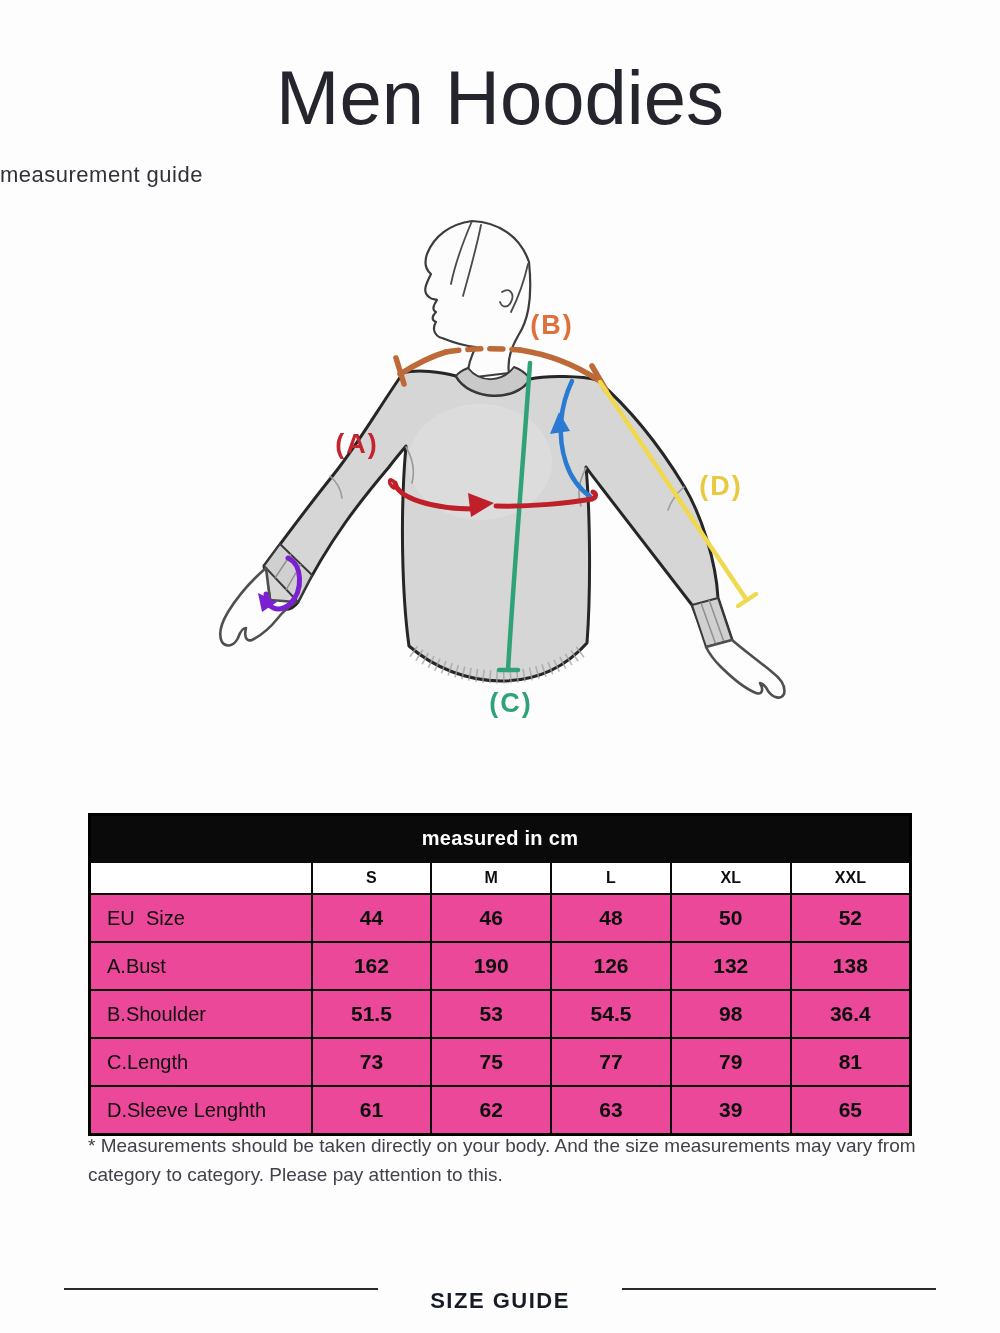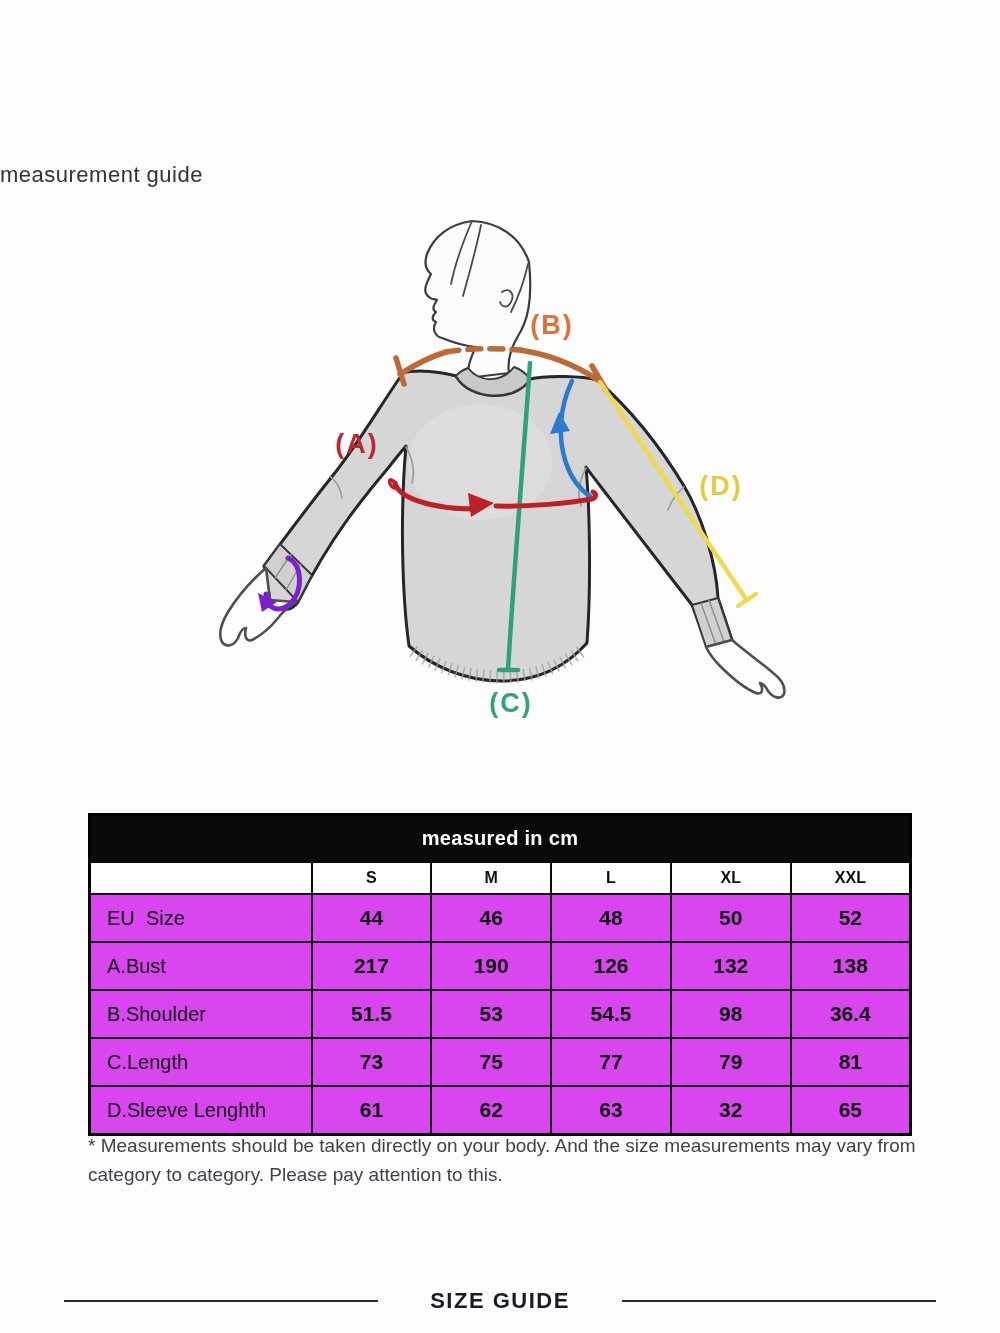--- a/index.html
+++ b/index.html
@@ -20,36 +20,37 @@
   .meas{fill:none;stroke-linecap:round;stroke-linejoin:round;}
 
   .diag-label{font-family:"Liberation Sans",sans-serif;font-size:27px;font-weight:700;letter-spacing:2px;}
 
   
   .size-table{position:absolute;left:88px;top:813px;width:824px;border-collapse:collapse;
               table-layout:fixed;background:#fff;border:3px solid #000;color:#0d0d0d;}
   .size-table th,.size-table td{border:2px solid #0a0a0a;padding:0;}
   .size-table .title-cell{background:#0a0a0a;color:#ffffff;height:45px;font-size:20px;font-weight:700;text-align:center;letter-spacing:.3px;}
   .size-table thead .size-head th{height:30px;font-size:16px;font-weight:700;text-align:center;background:#fff;}
-  .size-table tbody td{height:46px;font-size:21px;font-weight:700;text-align:center;background:#d946ef;}
+  .size-table tbody td{height:46px;font-size:21px;font-weight:700;text-align:center;background:#ec4899;}
   .size-table td.row-label{ text-align:left;padding-left:16px;font-size:20px;font-weight:500;white-space:pre;}
   .col-label{width:222px;}
 
   .footnote{position:absolute;left:88px;top:1132px;width:860px;font-size:19px;line-height:1.5;
             color:#41414c;font-weight:400;}
 
-  .footer{position:absolute;left:64px;right:64px;top:1288px;display:flex;align-items:center;gap:52px;}
+  .footer{position:absolute;left:64px;right:64px;top:1288px;display:flex;gap:52px;}
   .footer .rule{flex:1;border-top:2px solid #2b2b2b;height:0;}
   .footer .footer-text{font-size:22px;font-weight:700;letter-spacing:1.5px;color:#161c26;white-space:nowrap;}
 </style>
 </head>
 <body>
 
 <div class="page">
 
+  <div class="title">Men Hoodies</div>
   <div class="subtitle">measurement guide</div>
 
   <div class="figure-wrap">
     <svg width="640" height="540" viewBox="0 0 640 540">
 
       <g>
         <path d="M 292,21 C 270,24 254,36 247,54 C 244,63 246,70 251,74
                  C 246,84 242,92 249,97 C 252,100 255,99 257,100
                  C 253,106 252,110 256,112 C 252,116 251,120 256,122
                  C 252,128 254,136 262,138 C 272,142 284,146 296,147
@@ -169,21 +170,21 @@
       <tr>
         <td class="row-label">EU  Size</td>
         <td>44</td>
         <td>46</td>
         <td>48</td>
         <td>50</td>
         <td>52</td>
       </tr>
       <tr>
         <td class="row-label">A.Bust</td>
-        <td>217</td>
+        <td>162</td>
         <td>190</td>
         <td>126</td>
         <td>132</td>
         <td>138</td>
       </tr>
       <tr>
         <td class="row-label">B.Shoulder</td>
         <td>51.5</td>
         <td>53</td>
         <td>54.5</td>
@@ -196,21 +197,21 @@
         <td>75</td>
         <td>77</td>
         <td>79</td>
         <td>81</td>
       </tr>
       <tr>
         <td class="row-label">D.Sleeve Lenghth</td>
         <td>61</td>
         <td>62</td>
         <td>63</td>
-        <td>32</td>
+        <td>39</td>
         <td>65</td>
       </tr>
     </tbody>
   </table>
 
   <div class="footnote">* Measurements should be taken directly on your body. And the size measurements may vary from category to category. Please pay attention to this.</div>
 
   <div class="footer">
     <div class="rule"></div>
     <div class="footer-text">SIZE GUIDE</div>

